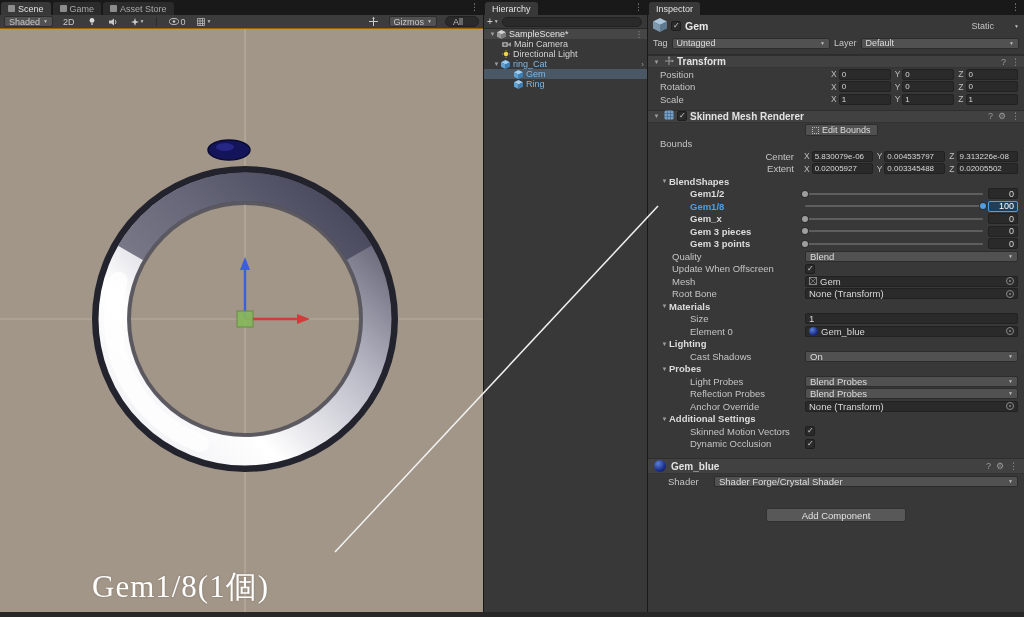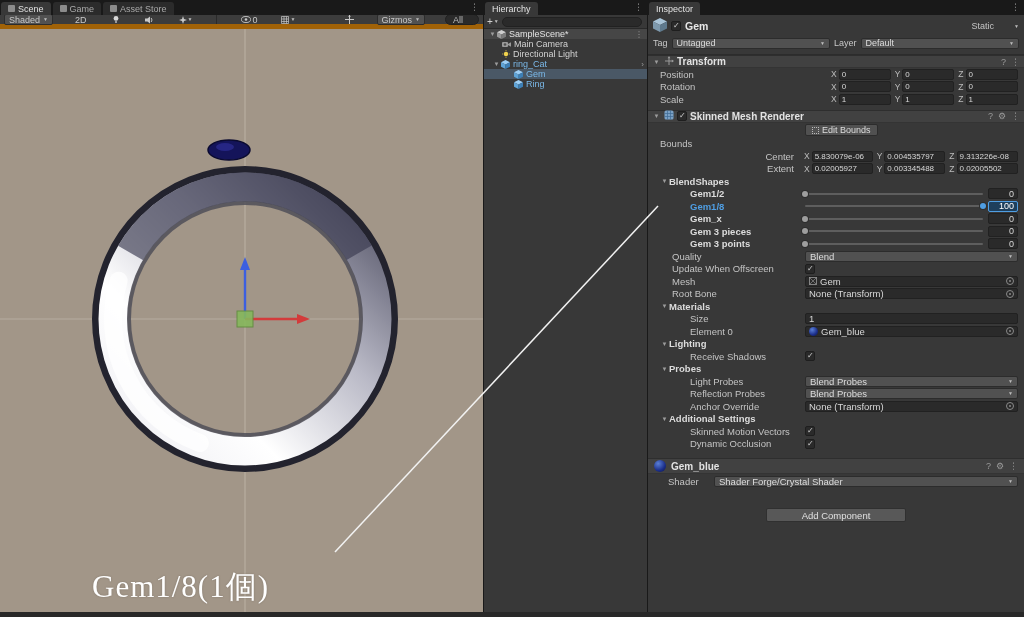--- a/index.html
+++ b/index.html
@@ -18,21 +18,21 @@
 .field{background:#2A2A2A;border:1px solid #212121;border-radius:2px;height:11px;display:flex;align-items:center;padding:0 3px;color:#D8D8D8}
 .dd{background:#515151;border:1px solid #2C2C2C;border-radius:2px;height:11px;display:flex;align-items:center;padding:0 4px;color:#DDDDDD;gap:3px}
 .dd .chev{margin-left:auto}
 .cb{width:10px;height:10px;background:#2A2A2A;border:1px solid #1E1E1E;border-radius:2px;position:relative;flex:0 0 auto}
 .cb.checked::after{content:"✓";position:absolute;left:1px;top:-1px;font-size:8px;color:#CFCFCF}
 .picker{width:8px;height:8px;border:1px solid #8A8A8A;border-radius:50%;margin-left:auto;position:relative;flex:0 0 auto}
 .picker::after{content:"";position:absolute;left:2px;top:2px;width:2px;height:2px;border-radius:50%;background:#8A8A8A}
 
 
 #scene-panel{position:absolute;left:0;top:0;width:484px;height:612px;border-right:1px solid #191919}
-#scene-toolbar{height:14px;background:#3C3C3C;border-bottom:5px solid #a16207;display:flex;align-items:center;padding:0 4px;gap:20px;font-size:9px;color:#C8C8C8}
+#scene-toolbar{height:14px;background:#3C3C3C;border-bottom:1px solid #a16207;display:flex;align-items:center;padding:0 4px;gap:8px;font-size:9px;color:#C8C8C8}
 .tool-dd{height:11px;background:#515151;border:1px solid #2C2C2C;border-radius:2px;display:flex;align-items:center;gap:3px;padding:0 4px}
 .tool-btn{height:11px;min-width:14px;display:flex;align-items:center;justify-content:center;gap:1px;border-radius:2px;padding:0 2px}
 .vsep{width:1px;height:9px;background:#2A2A2A;margin:0 2px}
 #scene-search{height:11px;background:#2A2A2A;border:1px solid #212121;border-radius:6px;padding:0 7px;color:#BBBBBB;display:flex;align-items:center;min-width:34px}
 #viewport{position:absolute;left:0;top:29px;width:483px;height:583px;background:#A29688;overflow:hidden}
 #annotation{position:absolute;left:92px;top:537px;font-family:"Liberation Serif",serif;font-size:31px;color:#FFFFFF;letter-spacing:1px;text-shadow:0 0 2px rgba(80,70,60,.4);white-space:nowrap}
 #view-gizmo{position:absolute;right:14px;top:6px;width:64px;text-align:center}
 #gizmo-top-label{font-size:9px;color:#E9E9E9;margin-top:0;text-shadow:0 1px 2px rgba(60,50,40,.4)}
 
 
@@ -581,22 +581,25 @@
         <span>Gem_blue</span>
         <span class="picker"></span>
       </div>
     </div>
 
     <div class="fold-row">
       <span class="tri">▼</span>
       <span class="ttl">Lighting</span>
     </div>
     <div class="irow p42">
-      <span class="lab">Receive Shadows</span>
-      <span class="cb checked"></span>
+      <span class="lab">Cast Shadows</span>
+      <div class="dd">
+          <span>On</span>
+          <span class="chev">▼</span>
+        </div>
     </div>
 
     <div class="fold-row">
       <span class="tri">▼</span>
       <span class="ttl">Probes</span>
     </div>
     <div class="irow p42">
       <span class="lab">Light Probes</span>
       <div class="dd">
           <span>Blend Probes</span>

